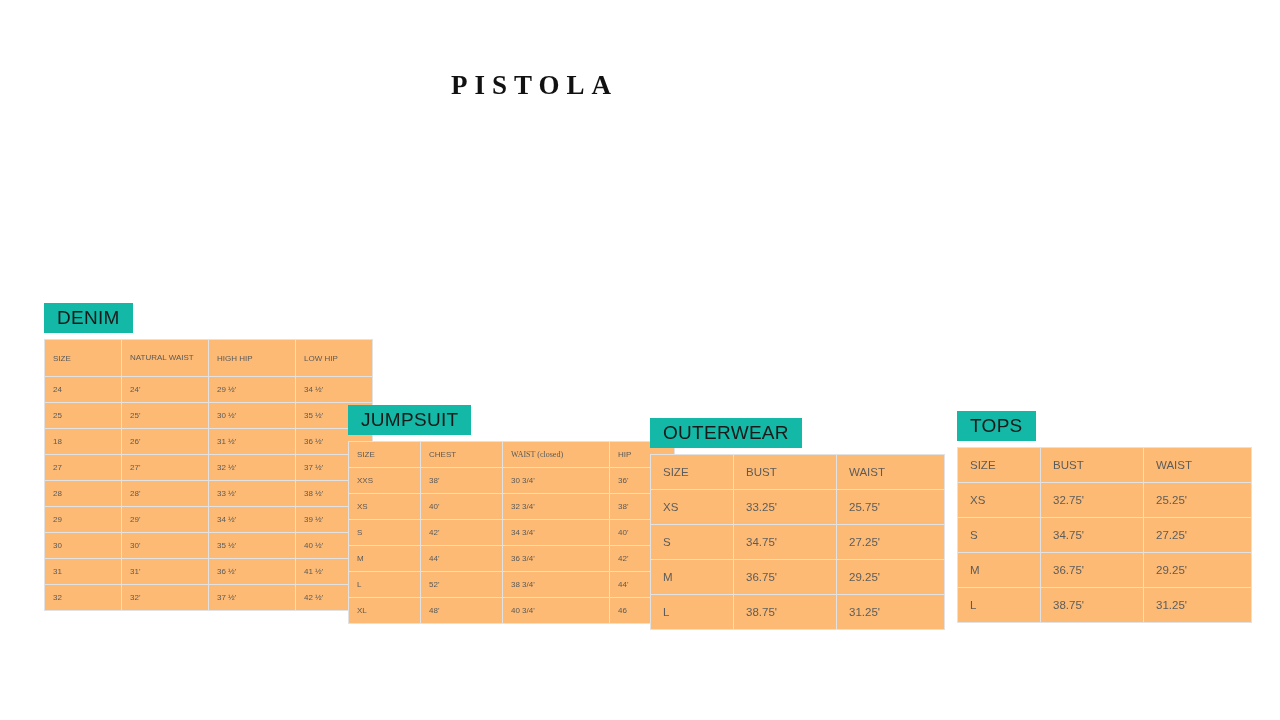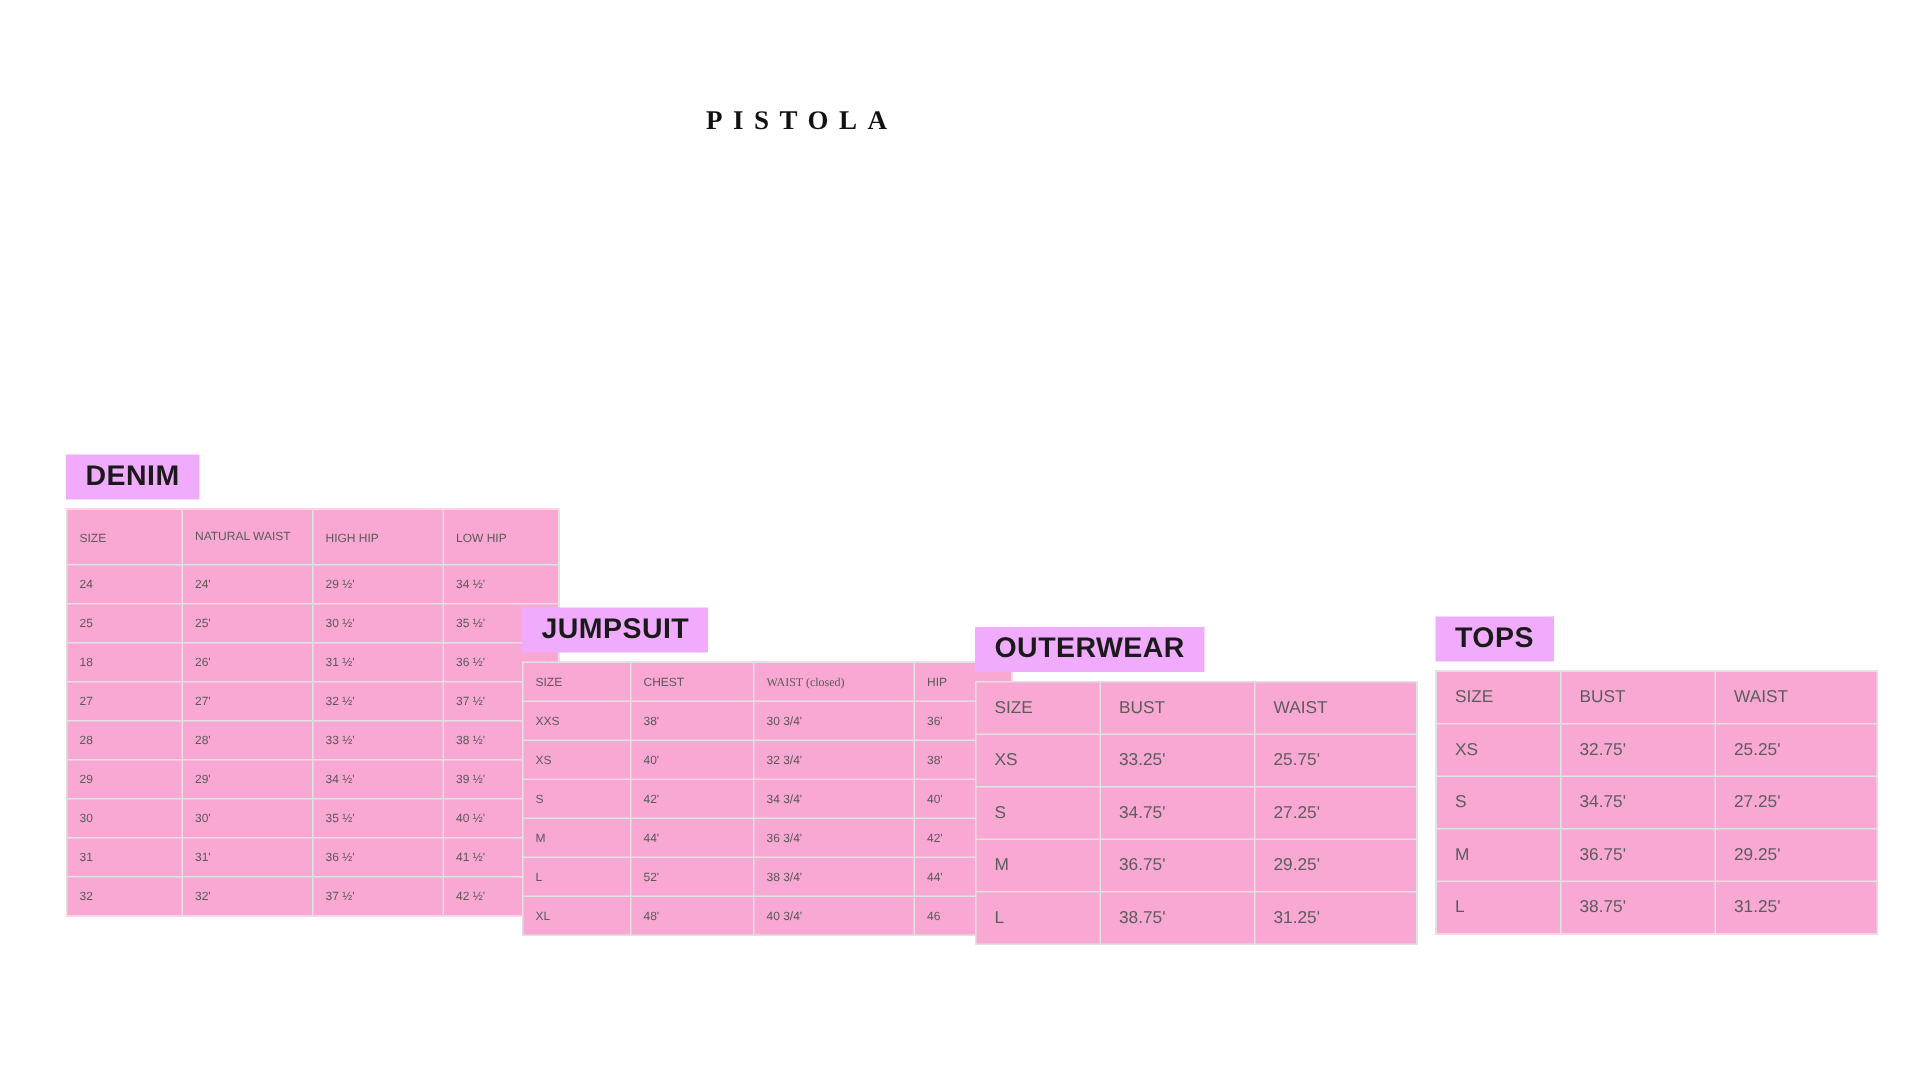--- a/index.html
+++ b/index.html
@@ -15,47 +15,47 @@
     position: relative;
     overflow: hidden;
   }
 
   .brand-title {
     position: absolute;
     top: 70px;
     left: 0;
     width: 1069px;
     text-align: center;
-    font-size: 18px;
+    font-size: 27px;
     font-weight: bold;
     letter-spacing: 7px;
     color: #111111;
     font-family: "Liberation Serif", serif;
   }
 
   .chart-block {
     position: absolute;
   }
 
   .chart-heading {
     display: inline-block;
-    background: #f0abfc;
+    background: #14b8a6;
     color: #1a1a1a;
     padding: 5px 13px 6px 13px;
     font-size: 19px;
     line-height: 1;
-    font-weight: 700;
+    font-weight: 400;
     letter-spacing: 0.3px;
     text-align: center;
   }
 
   table.size-table {
     border-collapse: collapse;
     margin-top: 6px;
-    background: #f9a8d4;
+    background: #fdba74;
   }
 
   table.size-table th,
   table.size-table td {
     border: 1px solid #e2e2e2;
     text-align: left;
     vertical-align: middle;
     color: #555555;
     font-weight: 400;
     white-space: nowrap;

